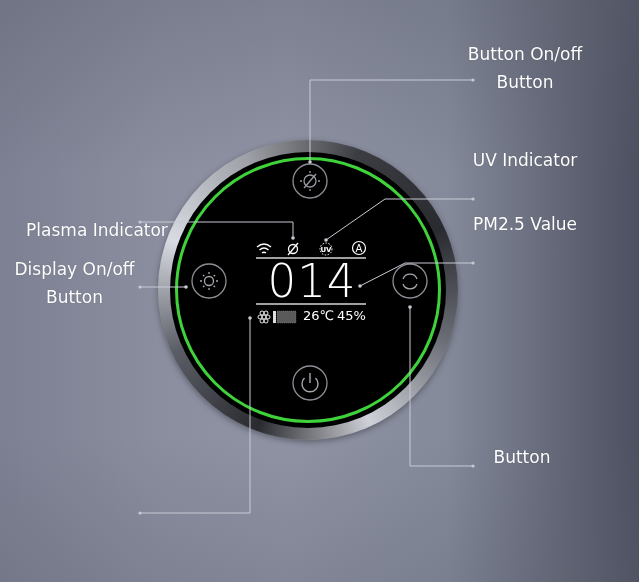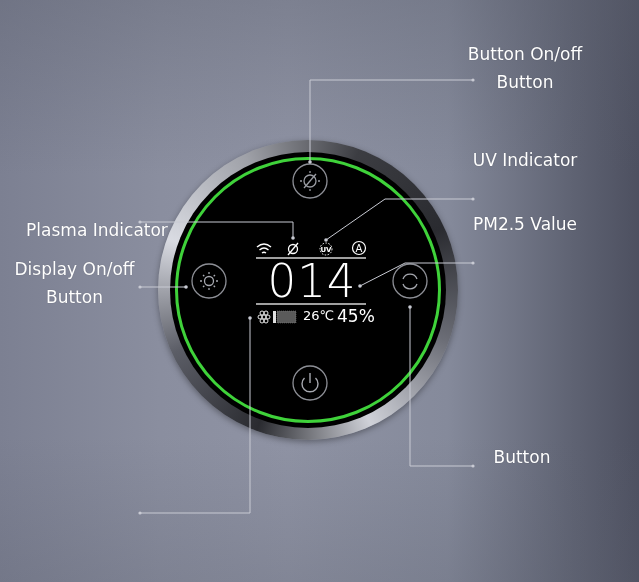--- a/index.html
+++ b/index.html
@@ -164,21 +164,21 @@
       <circle cx="186" cy="287" r="1.8"></circle>
     <circle cx="410" cy="307" r="1.8"></circle>
       <circle cx="473" cy="466" r="1.6"></circle>
     <circle cx="250" cy="318" r="1.8"></circle>
       <circle cx="140" cy="513" r="1.6"></circle>
   </g>
 </svg>
 
 <div style="position:absolute; left:262px; top:256px; width:100px; text-align:center; color:#ffffff; font-family:'DejaVu Sans', sans-serif; font-size:46px; font-weight:200; line-height:50px; letter-spacing:1px; transform:scaleX(0.98);">014</div>
 <div style="position:absolute; left:303px; top:308px; color:#ffffff; font-family:'DejaVu Sans', sans-serif; font-size:13px; line-height:16px;">26℃</div>
-<div style="position:absolute; left:337px; top:308px; color:#ffffff; font-family:'DejaVu Sans', sans-serif; font-size:17px; line-height:16px;">45%</div>
+<div style="position:absolute; left:337px; top:308px; color:#ffffff; font-family:'DejaVu Sans', sans-serif; font-size:13px; line-height:16px;">45%</div>
 
 <div class="label" style="left:455px; top:40px; width:140px;">
   <span>Button On/off</span>
   <span>Button</span>
 </div>
 <div class="label" style="left:455px; top:146px; width:140px;">
   <span>UV Indicator</span>
 </div>
 <div class="label" style="left:18px; top:184px; width:158px;margin-top:32px;">
   <span>Plasma Indicator</span>

